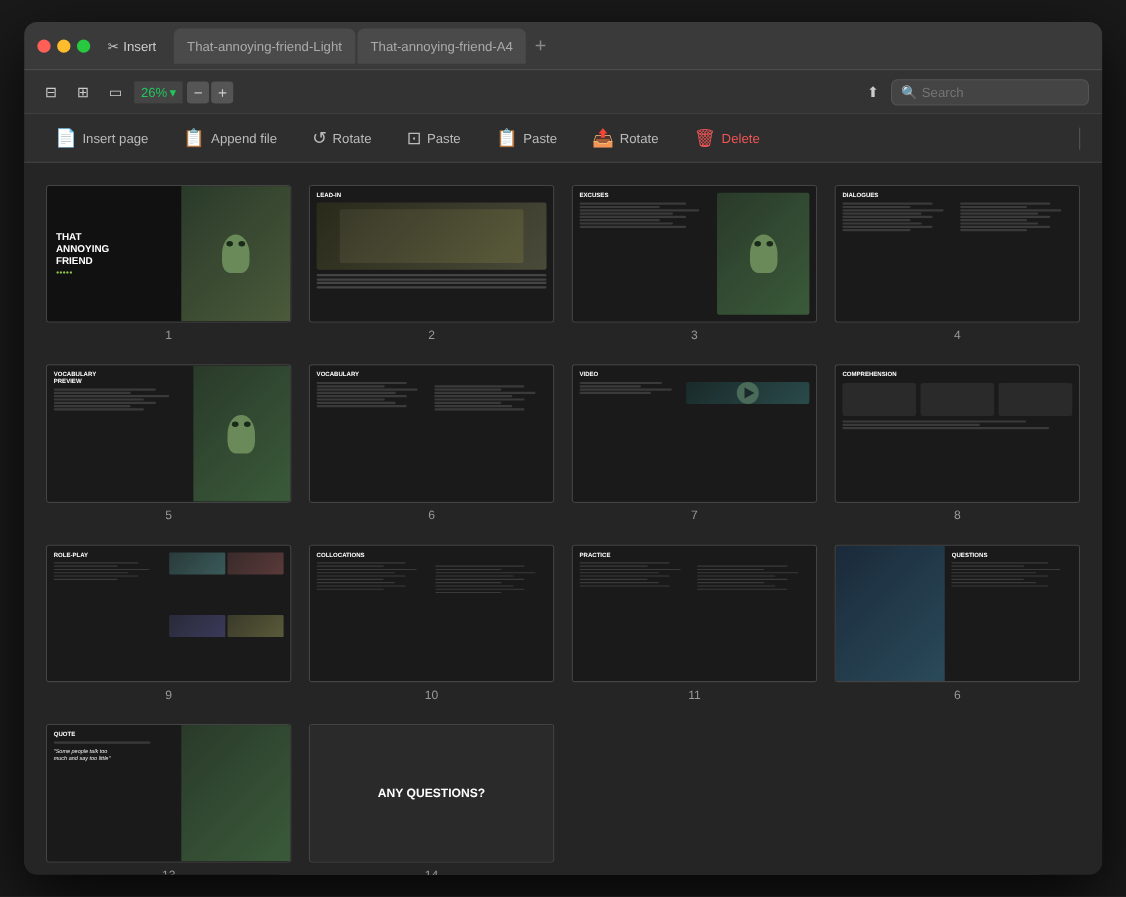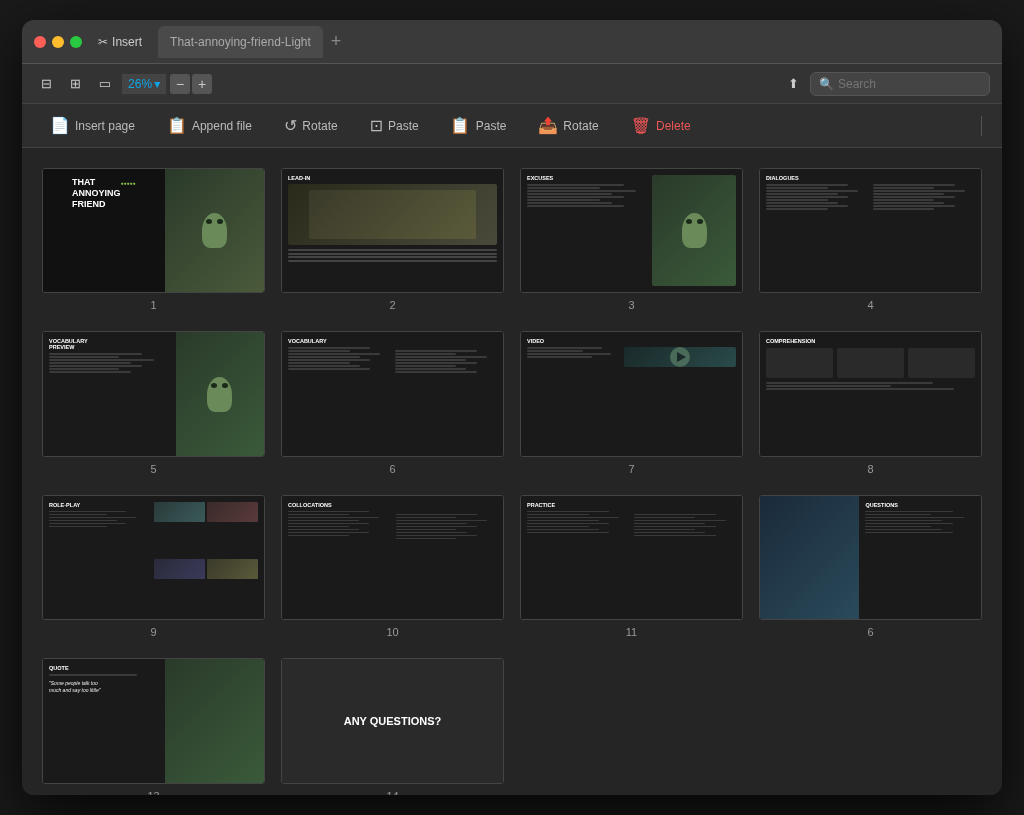--- a/index.html
+++ b/index.html
@@ -116,21 +116,21 @@
       padding: 3px 6px;
       font-size: 13px;
       display: flex;
       align-items: center;
       gap: 2px;
     }
     .zoom-display {
       background: #444;
       border-radius: 0;
       padding: 3px 6px;
-      color: #0ea5e9;
+      color: #22c55e;
       font-size: 12px;
       display: flex;
       align-items: center;
       gap: 2px;
       text-align: center;
     }
     .zoom-btns {
       display: flex;
       gap: 2px;
     }
@@ -257,20 +257,21 @@
     .p1-bg {
       background: #111;
       width: 100%;
       height: 100%;
       display: flex;
     }
     .p1-text-area {
       flex: 1;
       padding: 8px;
       display: flex;
+      flex-direction: column;
       justify-content: center;
     }
     .p1-title {
       color: #fff;
       font-size: 9px;
       font-weight: 900;
       line-height: 1.2;
       text-transform: uppercase;
     }
     .p1-subtitle {
@@ -483,20 +484,23 @@
       <div class="traffic-light tl-minimize"></div>
       <div class="traffic-light tl-maximize"></div>
     </div>
     <div class="tools-label">
       <span>✂</span>
       <span>Insert</span>
     </div>
     <div class="tabs-container">
       <div class="tab">
         <span>That-annoying-friend-Light</span>
+      </div>
+      <div class="tab">
+        <span>That-annoying-friend-A4</span>
       </div>
       <button class="tab-add">+</button>
     </div>
   </div>
 
   <div class="toolbar">
     <div class="toolbar-left">
       <button class="icon-btn">⊟</button>
       <button class="icon-btn">⊞</button>
       <button class="icon-btn">▭</button>

